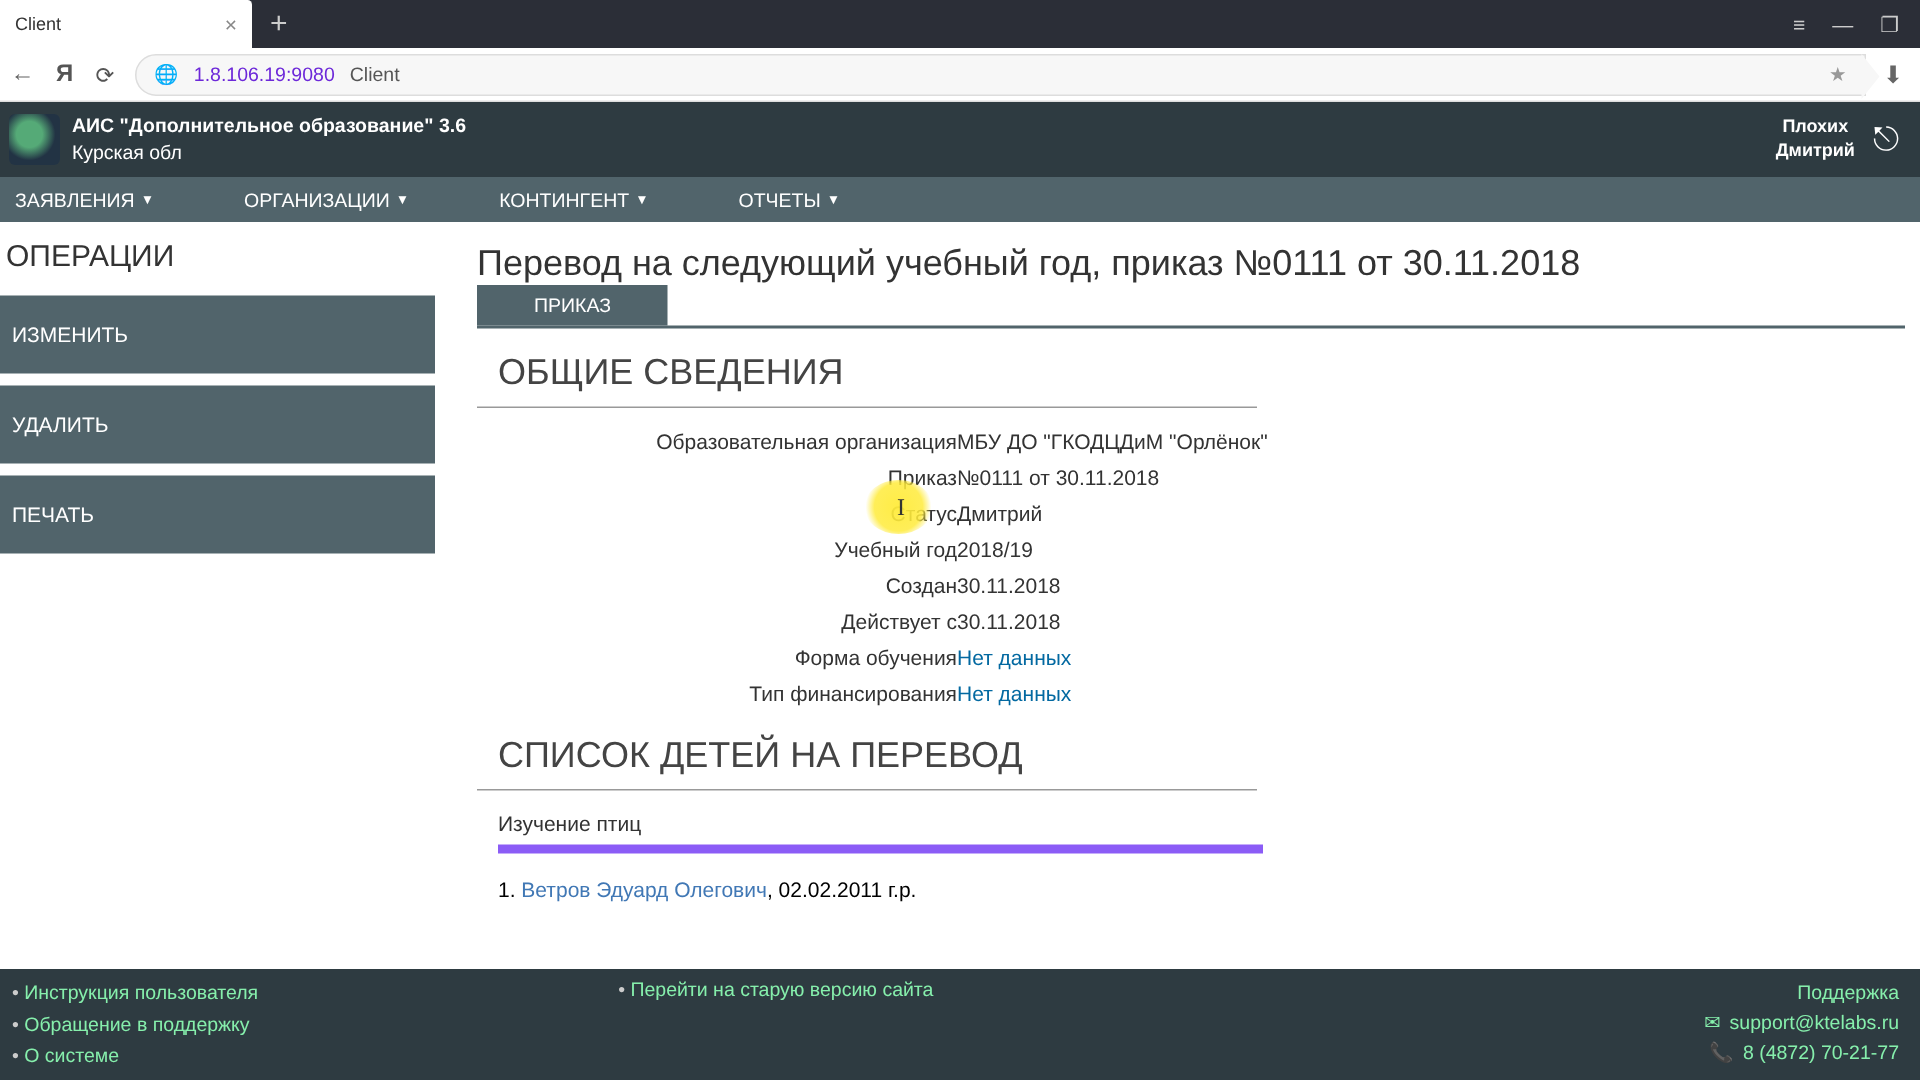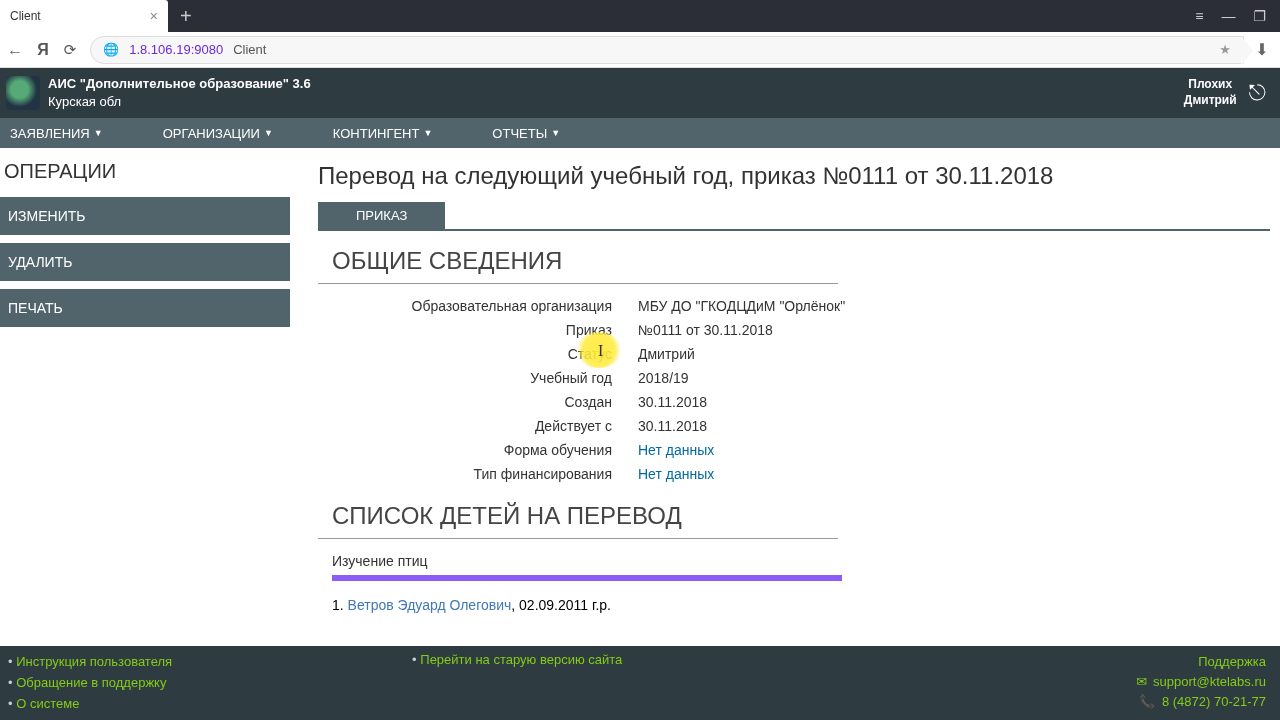--- a/index.html
+++ b/index.html
@@ -33,42 +33,42 @@
 
   
   .main-nav { background: #51646b; height: 30px; display: flex; align-items: center; padding: 0 10px; gap: 60px; color: #fff; font-size: 13px; }
   .main-nav-item { cursor: pointer; display:flex; align-items:center; gap:4px; }
   .caret { font-size: 9px; }
 
   
   .app-body { display: flex; height: 498px; }
   .sidebar { width: 300px; padding: 12px 10px 0 0; }
   .sidebar h3 { font-weight: normal; font-size: 20px; color: #333; margin-bottom: 14px; padding-left: 4px; }
-  .op-btn { background: #51646b; color: #fff; height: 38px; display: flex; align-items: center; padding-left: 8px; margin-bottom: 8px; font-size: 14px; cursor: pointer; }
+  .op-btn { background: #51646b; color: #fff; height: 52px; display: flex; align-items: center; padding-left: 8px; margin-bottom: 8px; font-size: 14px; cursor: pointer; }
 
   .content { flex: 1; padding: 14px 10px 0 18px; overflow:auto; }
-  .page-title { font-size: 24px; color: #333; margin-bottom: 12px; }
+  .page-title { font-size: 24px; color: #333; }
   .tab-row { border-bottom: 2px solid #51646b; display: flex; }
   .page-tab { background: #51646b; color: #fff; padding: 6px 38px; font-size: 13px; }
   .section-title { font-size: 24px; color: #444; padding: 16px 0 8px 14px; }
   .hr { border: none; border-top: 1px solid #999; width: 520px; margin-left: 0; }
   .info-table { margin-top: 10px; margin-left: 40px; font-size: 14px; }
   .info-row { display: flex; padding: 4px 0; }
-  .info-label { width: 280px; text-align: right; padding-right: 26px; color: #333; }
+  .info-label { width: 280px; text-align: right; color: #333; }
   .info-val { color: #333; }
   .no-data { color: #0369a1; }
 
   .highlight { position: absolute; width: 46px; height: 36px; background: radial-gradient(circle, rgba(255,235,59,0.95) 0%, rgba(255,235,59,0.85) 55%, rgba(255,235,59,0) 75%); border-radius: 50%; pointer-events:none; }
 
   .group-name { font-size: 14px; color: #333; margin: 14px 0 6px 14px; padding-bottom:6px; border-bottom:6px solid #8b5cf6; width: 510px;}
   .child-row { font-size: 14px; margin-left: 14px; padding-top:10px;}
   .child-link { color: #4178b5; cursor:pointer; }
 
   
-  .footer { position: absolute; bottom: 0; left: 0; right: 0; background: #2e3b41; color: #84cc16; font-size: 13px; padding: 6px 14px 2px 8px; display: flex; height: 74px;}
+  .footer { position: absolute; bottom: 0; left: 0; right: 0; background: #2e3b41; color: #86efac; font-size: 13px; padding: 6px 14px 2px 8px; display: flex; height: 74px;}
   .footer-left { line-height: 1.6; }
   .footer-left div::before, .footer-mid::before { content:"• "; color:#ccc; }
   .footer-mid { margin-left: 240px; }
   .footer-right { margin-left: auto; text-align: right; line-height: 1.55; }
   .footer-right .ic { margin-right: 6px; }
 
   .cursor-caret { position:absolute; font-family: serif; font-size:16px; color:#333;}
 </style>
 </head>
 <body>
@@ -181,21 +181,21 @@
       <div class="info-row">
           <div class="info-label">Тип финансирования</div>
           <div class="info-val no-data">Нет данных</div>
         </div>
     </div>
 
     <div class="section-title">СПИСОК ДЕТЕЙ НА ПЕРЕВОД</div>
     <hr class="hr">
     <div class="group-name">Изучение птиц</div>
     <div class="child-row">
-      <span>1. </span><span class="child-link">Ветров Эдуард Олегович</span><span>, 02.09.2011 г.р.</span>
+      <span>1. </span><span class="child-link">Ветров Эдуард Олегович</span><span>, 02.02.2011 г.р.</span>
     </div>
   </div>
 </div>
 
 <div class="footer">
   <div class="footer-left">
     <div>Инструкция пользователя</div>
     <div>Обращение в поддержку</div>
     <div>О системе</div>
   </div>

